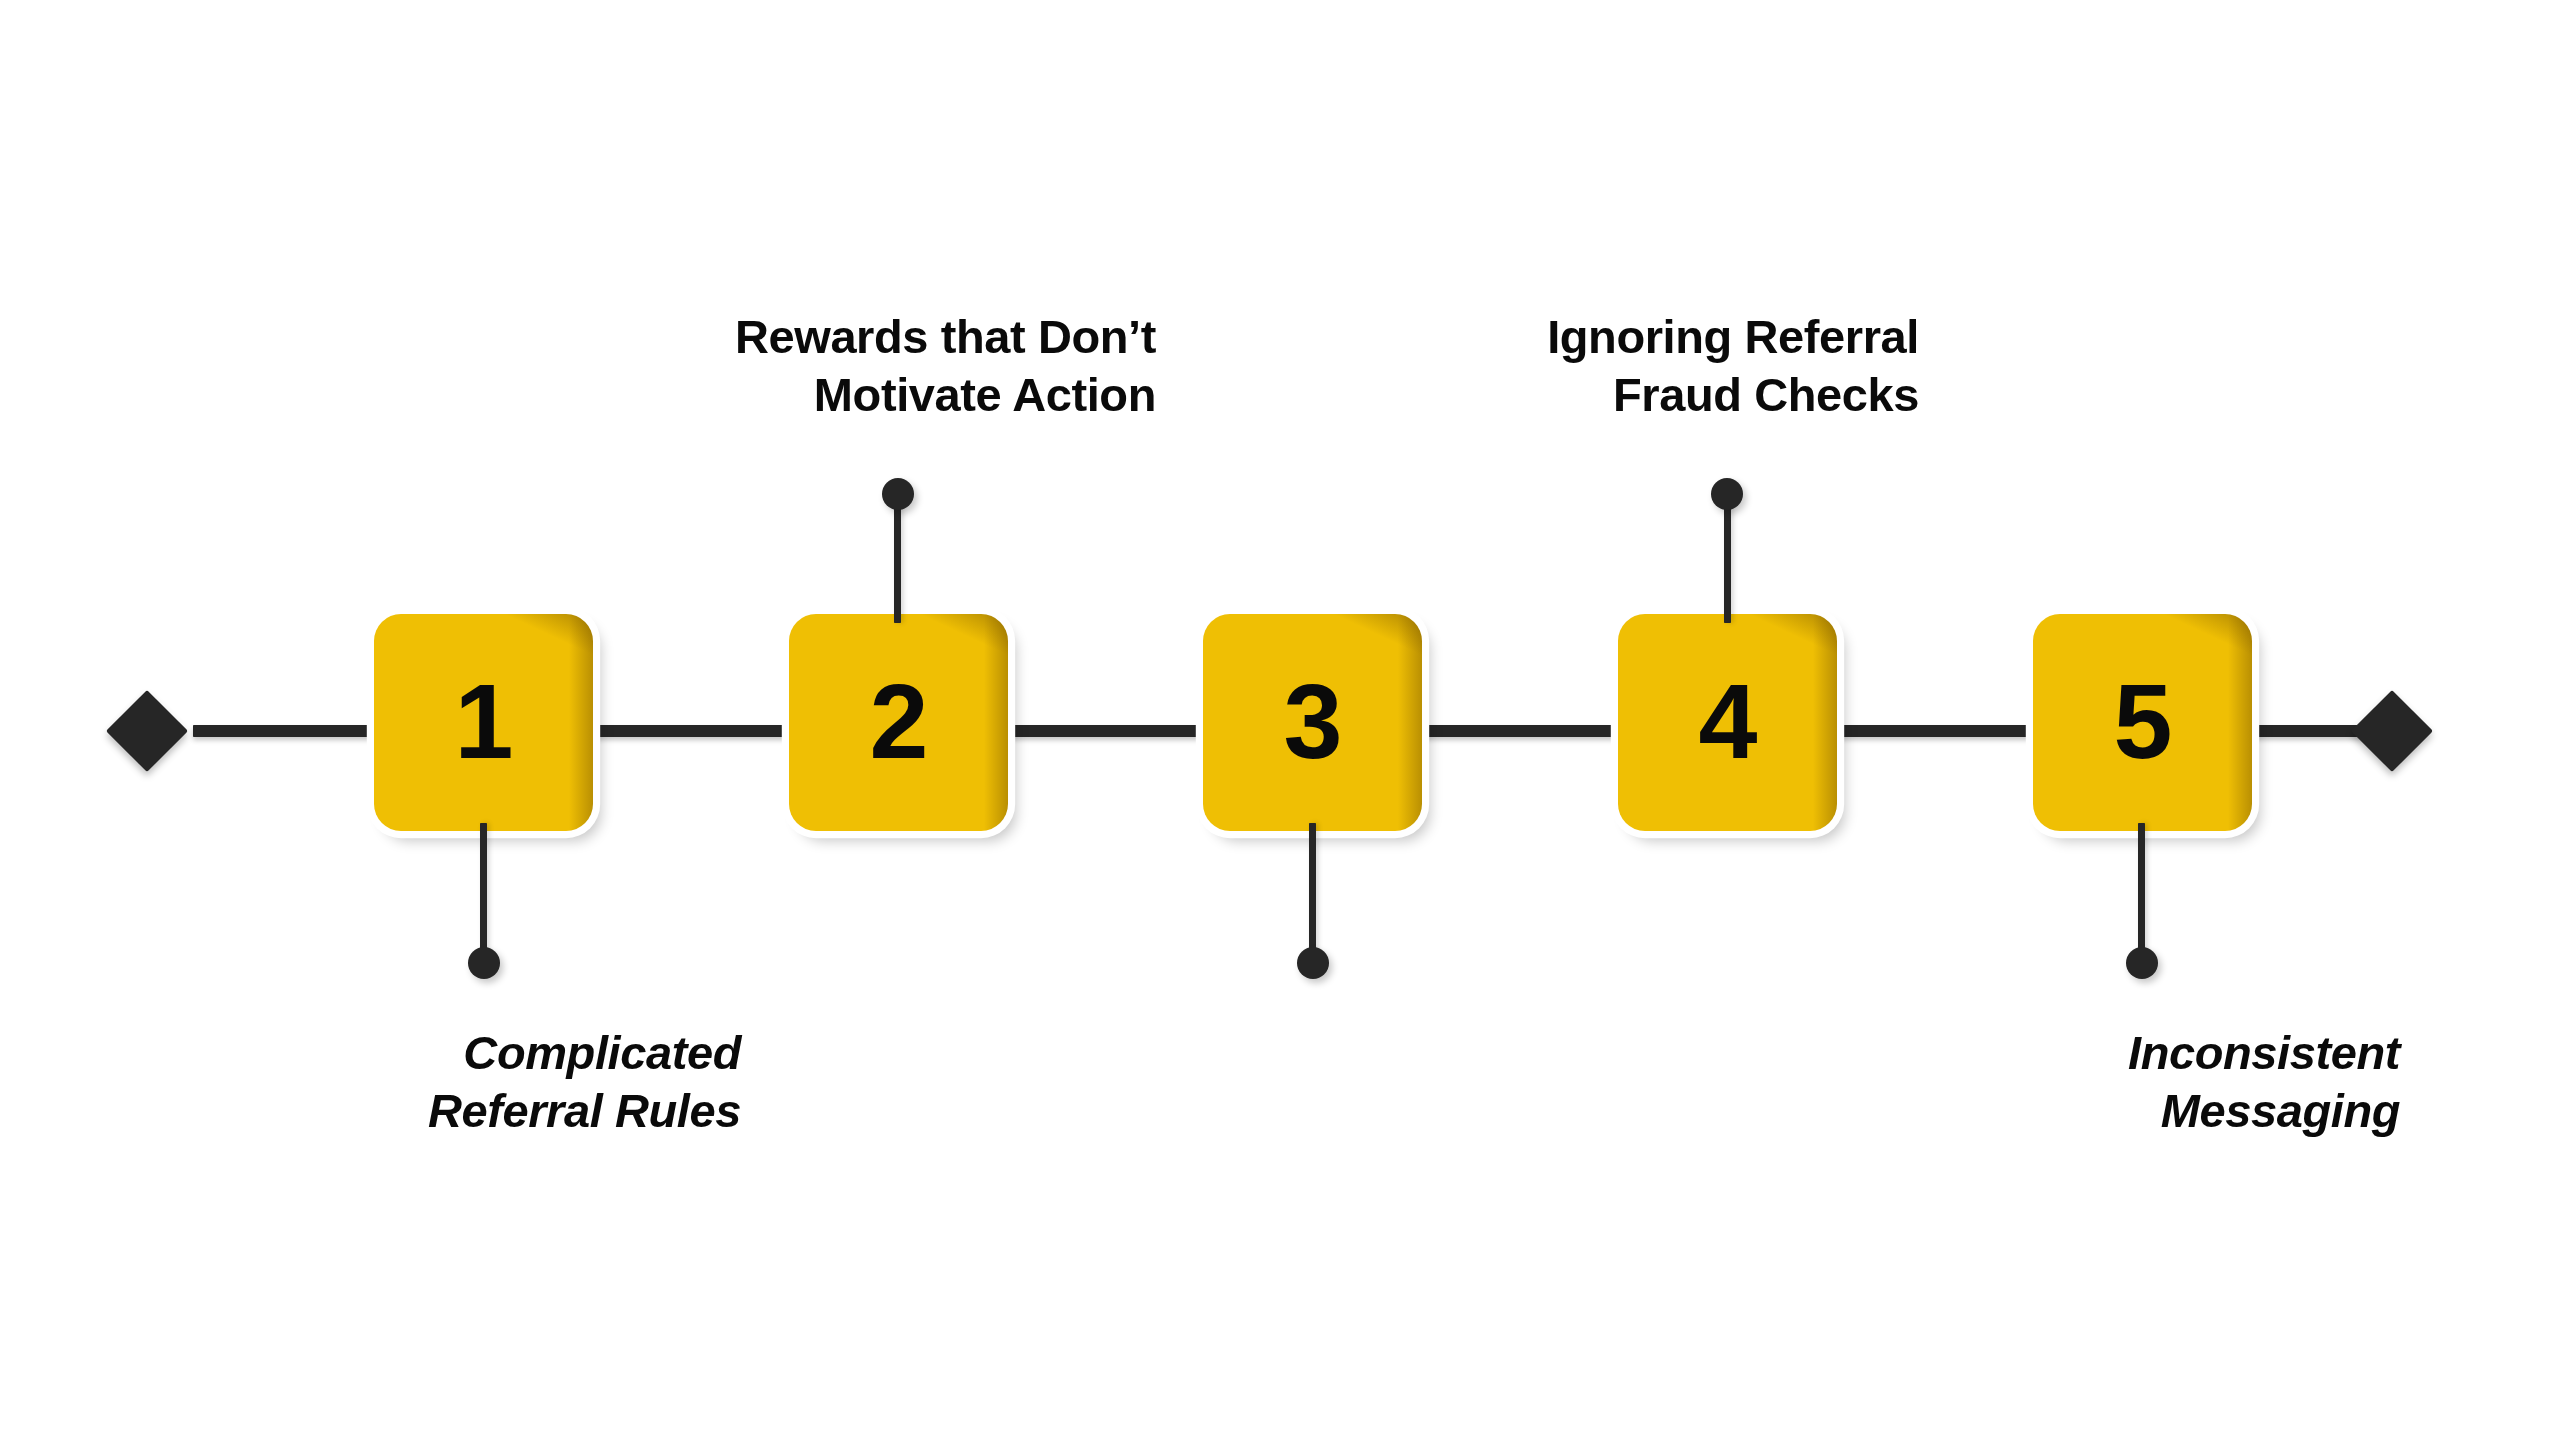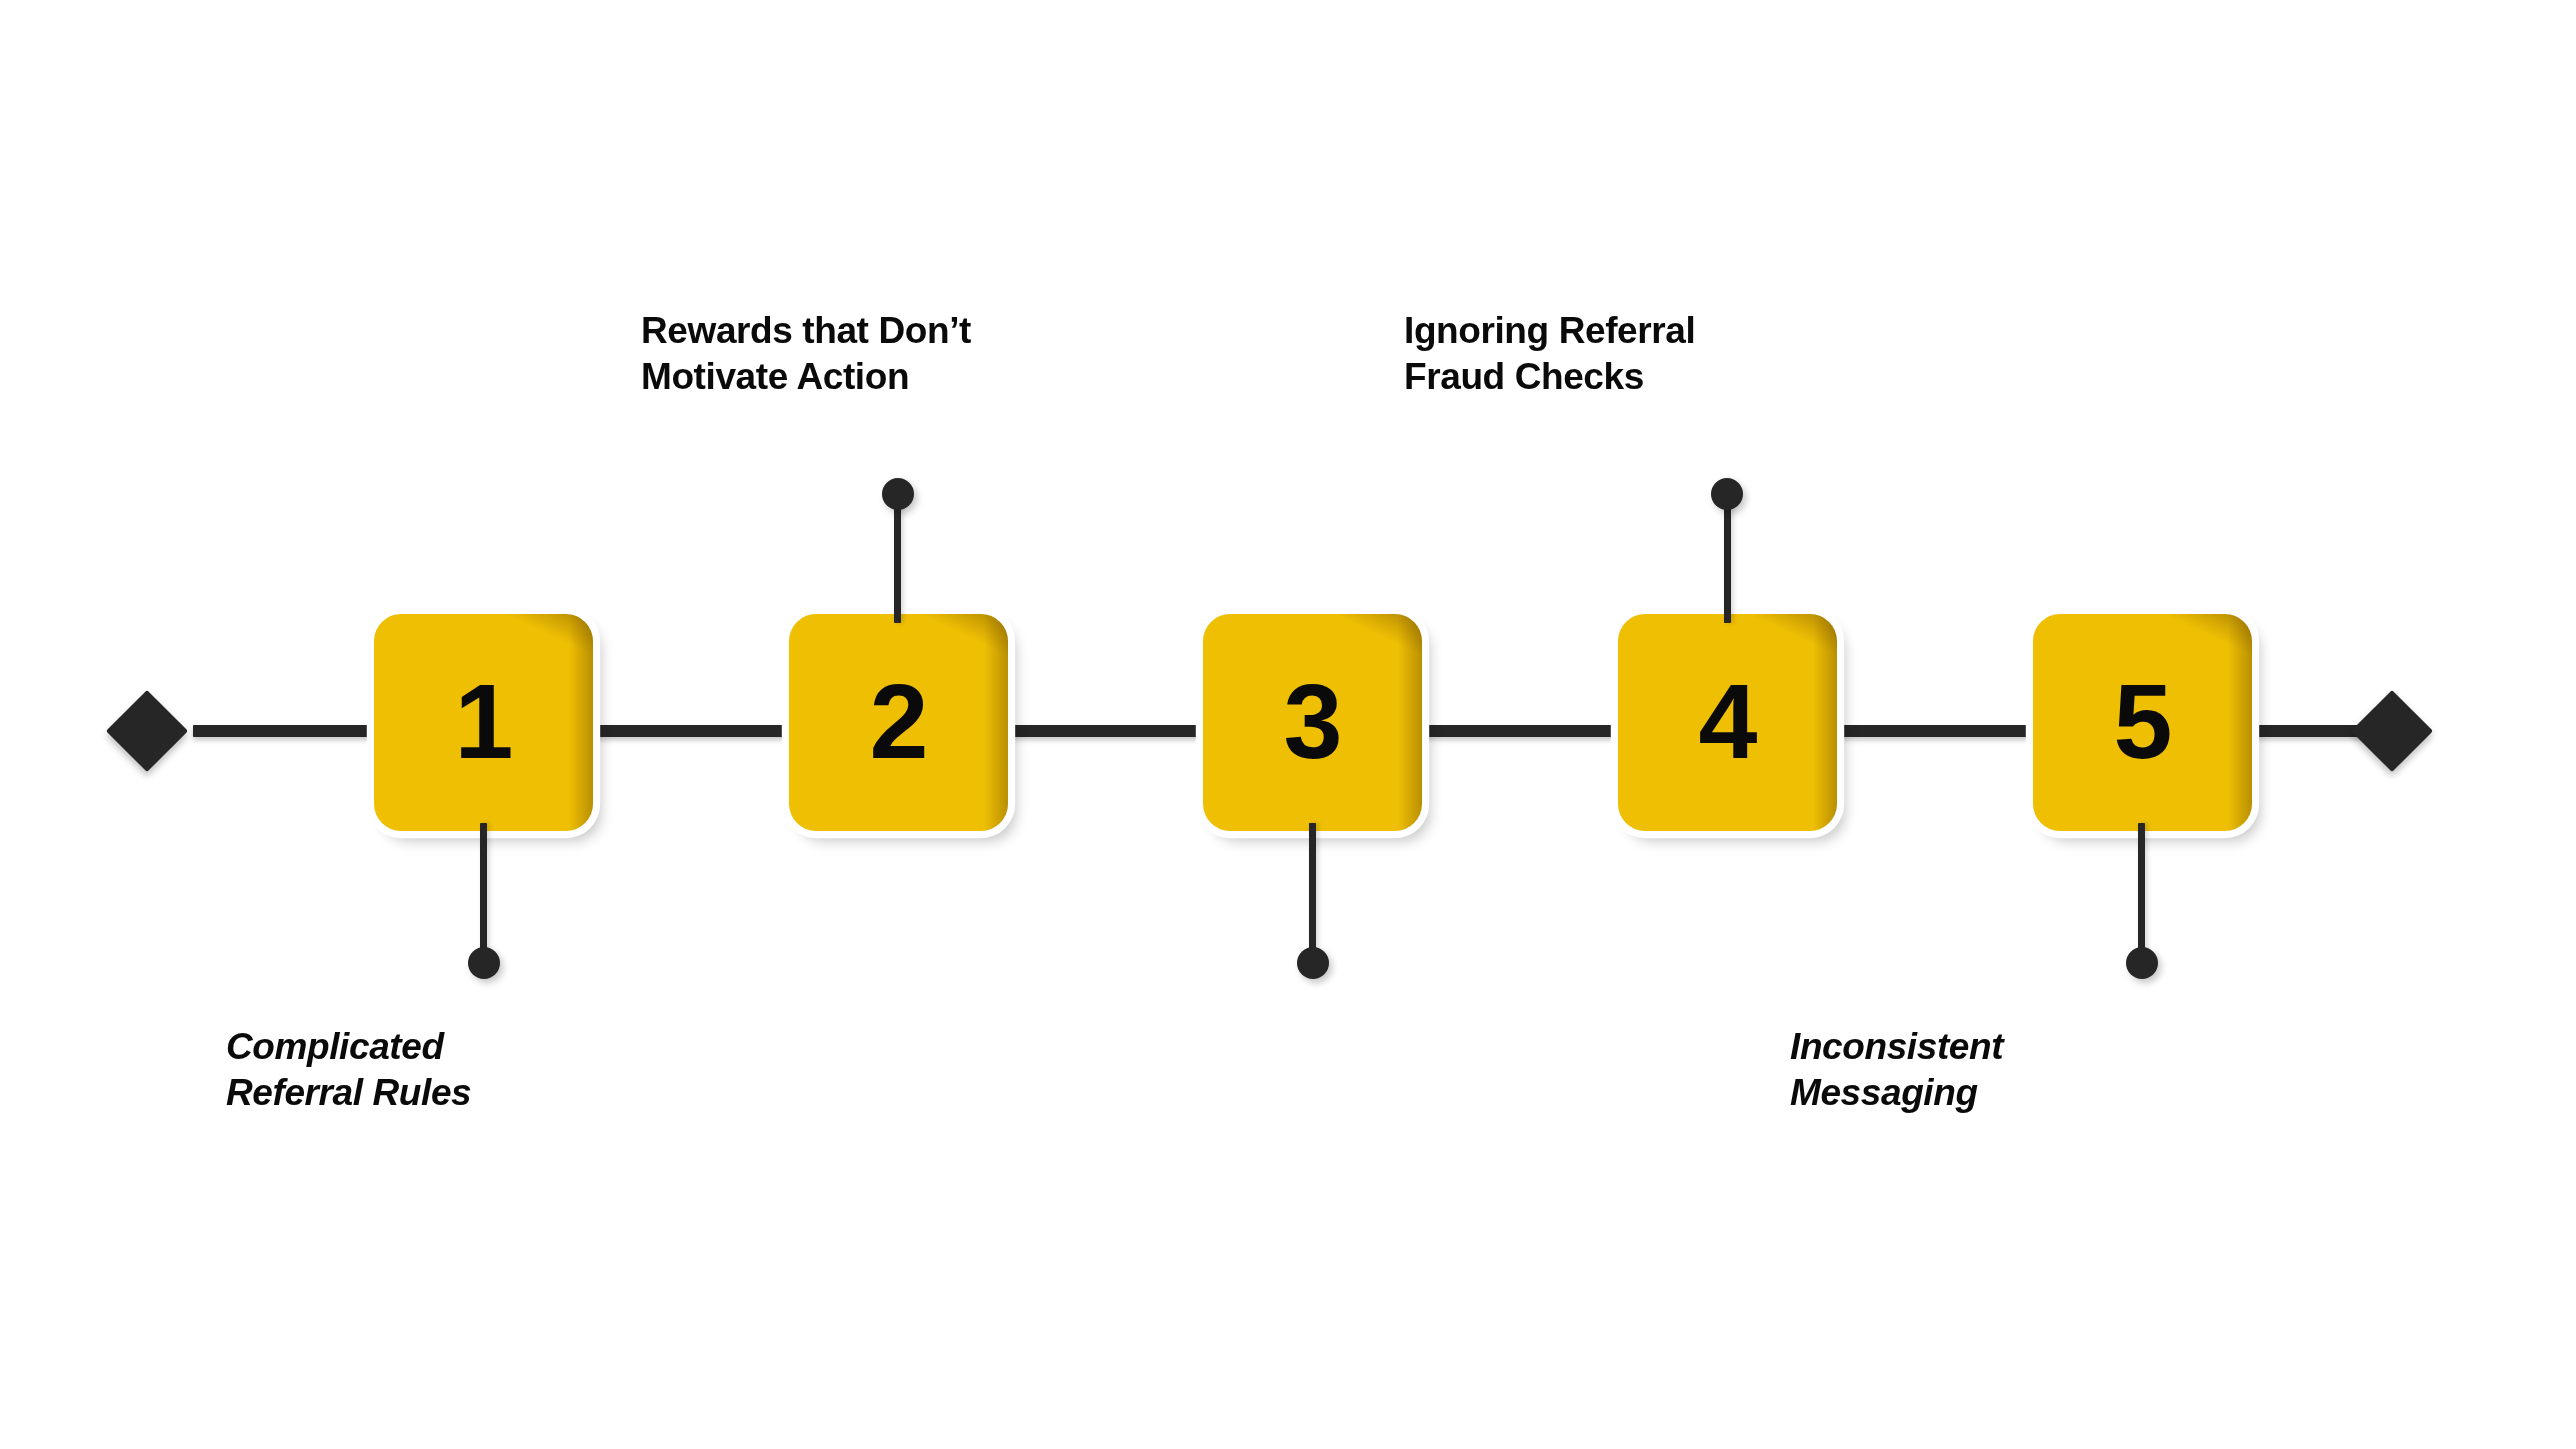--- a/index.html
+++ b/index.html
@@ -93,22 +93,22 @@
     background: #262626;
     box-shadow: 3.2px 4px 7.2px rgba(0,0,0,0.22);
   }
   .dot.up   { top: 478px; }
   .dot.down { top: 947px; }
 
   
   .label {
     position: absolute;
     width: 515px;
-    text-align: left;
-    font-size: 37px;
+    text-align: right;
+    font-size: 47px;
     font-weight: 700;
     line-height: 1.24;
     color: #0a0a0a;
     letter-spacing: -0.4px;
     white-space: pre-line;
   }
   .label.above { top: 308px; }
   .label.below { top: 1024px; font-style: italic; }
 </style>
 </head>
@@ -148,17 +148,17 @@
   <div class="stem up" style="left:1724px"></div>
   <div class="dot up" style="left:1711px"></div>
   <div class="label above" style="left:1404px">Ignoring Referral
 Fraud Checks</div>
 
   <div class="step-box" style="left:2033px">
     <span class="step-num">5</span>
   </div>
   <div class="stem down" style="left:2138px"></div>
   <div class="dot down" style="left:2126px"></div>
-  <div class="label below" style="left:1790px">Inconsistent
+  <div class="label below" style="left:1885px">Inconsistent
 Messaging</div>
 
 </div>
 
 
 </body></html>

